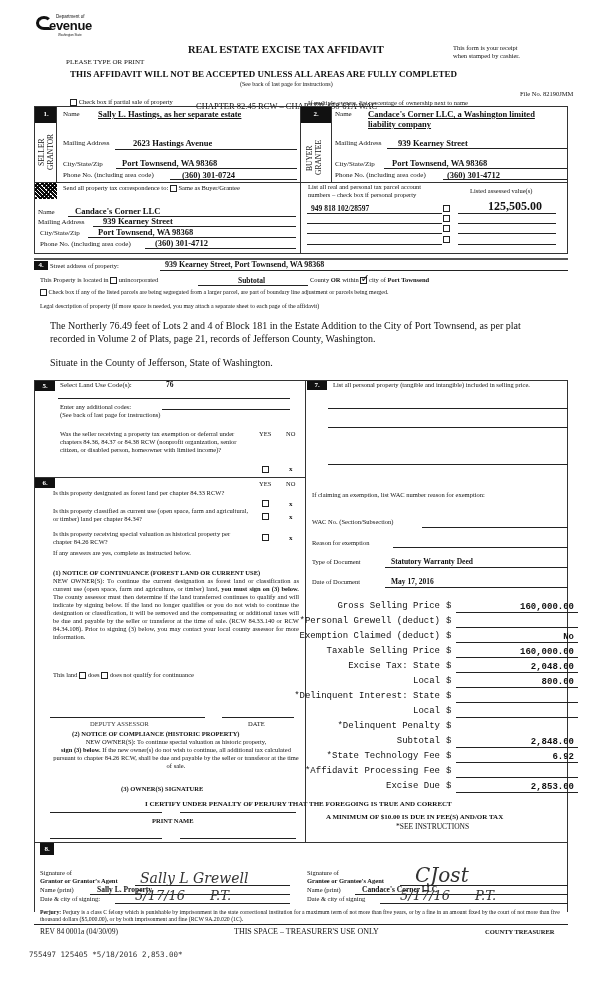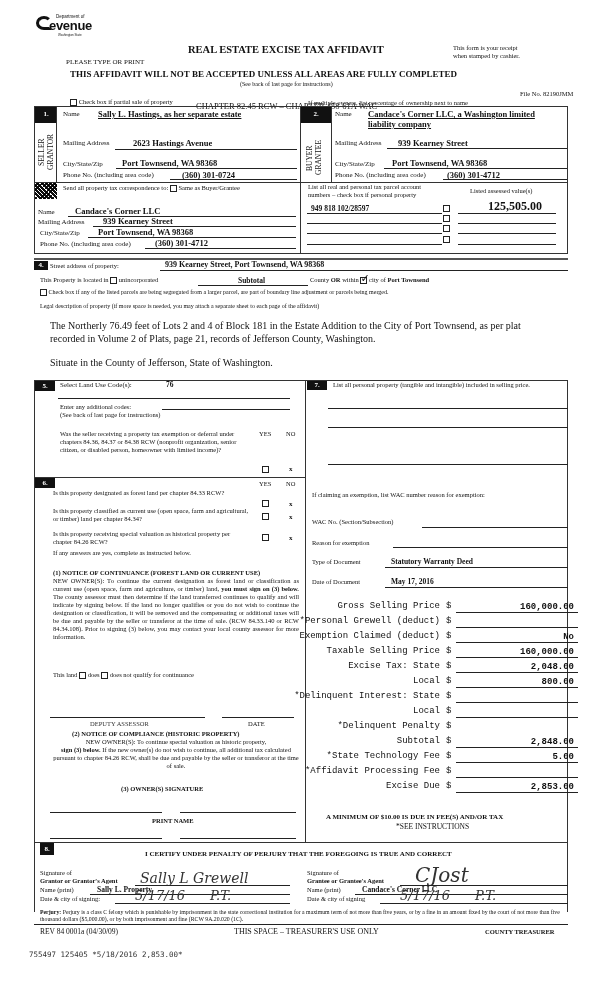--- a/index.html
+++ b/index.html
@@ -297,39 +297,39 @@
     <span class="amt" style="border-bottom:none;"></span>
   </div>
   <div class="calc-row" style="top:736px;">
     <span class="lbl">Subtotal</span>
     <span class="dollar">$</span>
     <span class="amt">2,848.00</span>
   </div>
   <div class="calc-row" style="top:751px;">
     <span class="lbl">*State Technology Fee</span>
     <span class="dollar">$</span>
-    <span class="amt">5.00</span>
+    <span class="amt">6.92</span>
   </div>
   <div class="calc-row" style="top:766px;">
     <span class="lbl">*Affidavit Processing Fee</span>
     <span class="dollar">$</span>
     <span class="amt"></span>
   </div>
   <div class="calc-row" style="top:781px;">
     <span class="lbl">Excise Due</span>
     <span class="dollar">$</span>
     <span class="amt">2,853.00</span>
   </div>
 </div>
 <div class="abs b" style="left:326px;top:813px;font-size:7px;white-space:nowrap;">A MINIMUM OF $10.00 IS DUE IN FEE(S) AND/OR TAX</div>
 <div class="abs" style="left:396px;top:822px;font-size:7.5px;">*SEE INSTRUCTIONS</div>
 
 <div class="frame" style="left:34px;top:842px;width:534px;height:70px;border-bottom:none;"></div>
 <div class="secnum" style="left:40px;top:843px;width:14px;height:12px;line-height:12px;">8.</div>
-<div class="abs b" style="left:145px;top:850px;font-size:7px;white-space:nowrap;">I CERTIFY UNDER PENALTY OF PERJURY THAT THE FOREGOING IS TRUE AND CORRECT</div>
+<div class="abs b" style="left:145px;top:800px;font-size:7px;white-space:nowrap;">I CERTIFY UNDER PENALTY OF PERJURY THAT THE FOREGOING IS TRUE AND CORRECT</div>
 
 <div class="abs" style="left:40px;top:869px;font-size:6.5px;">Signature of</div>
 <div class="abs b" style="left:40px;top:877px;font-size:6.5px;">Grantor or Grantor's Agent</div>
 <div class="abs sig" style="left:140px;top:870px;">Sally L Grewell</div>
 <div class="line" style="left:135px;top:885px;width:155px;"></div>
 <div class="abs" style="left:40px;top:886px;font-size:6.5px;">Name (print)</div>
 <div class="abs val" style="left:97px;top:885px;font-size:7.5px;">Sally L. Property</div>
 <div class="line" style="left:90px;top:894px;width:200px;"></div>
 <div class="abs" style="left:40px;top:895px;font-size:6.5px;">Date &amp; city of signing:</div>
 <div class="abs sig" style="left:135px;top:888px;white-space:pre;font-size:13px;">5/17/16      P.T.</div>

